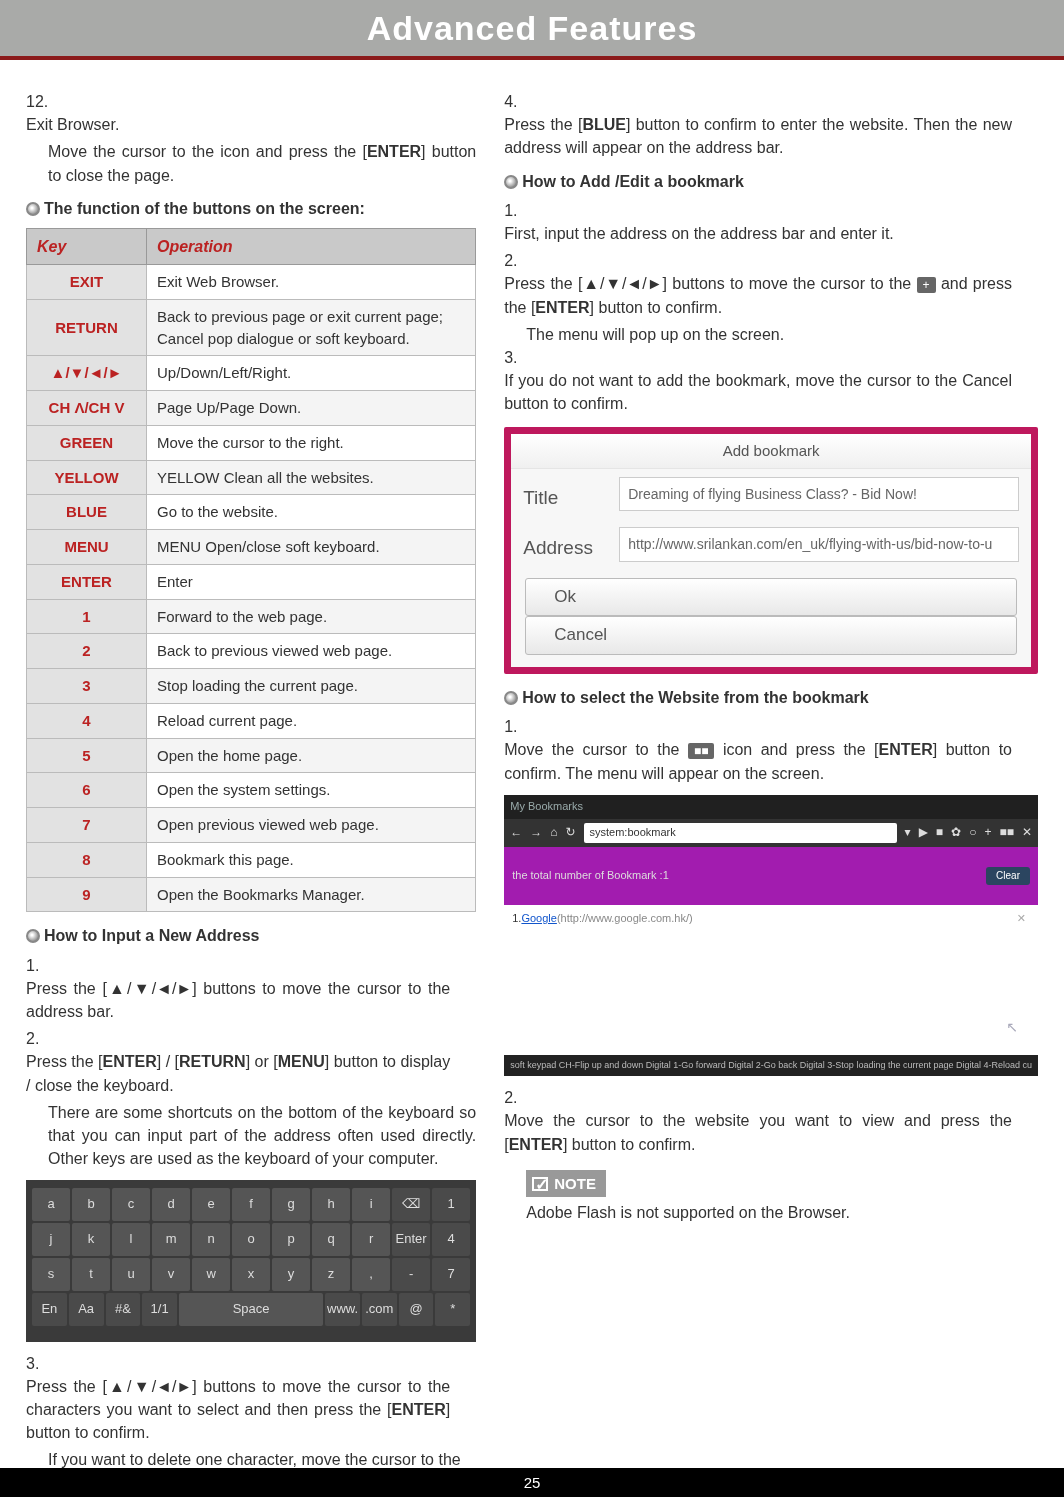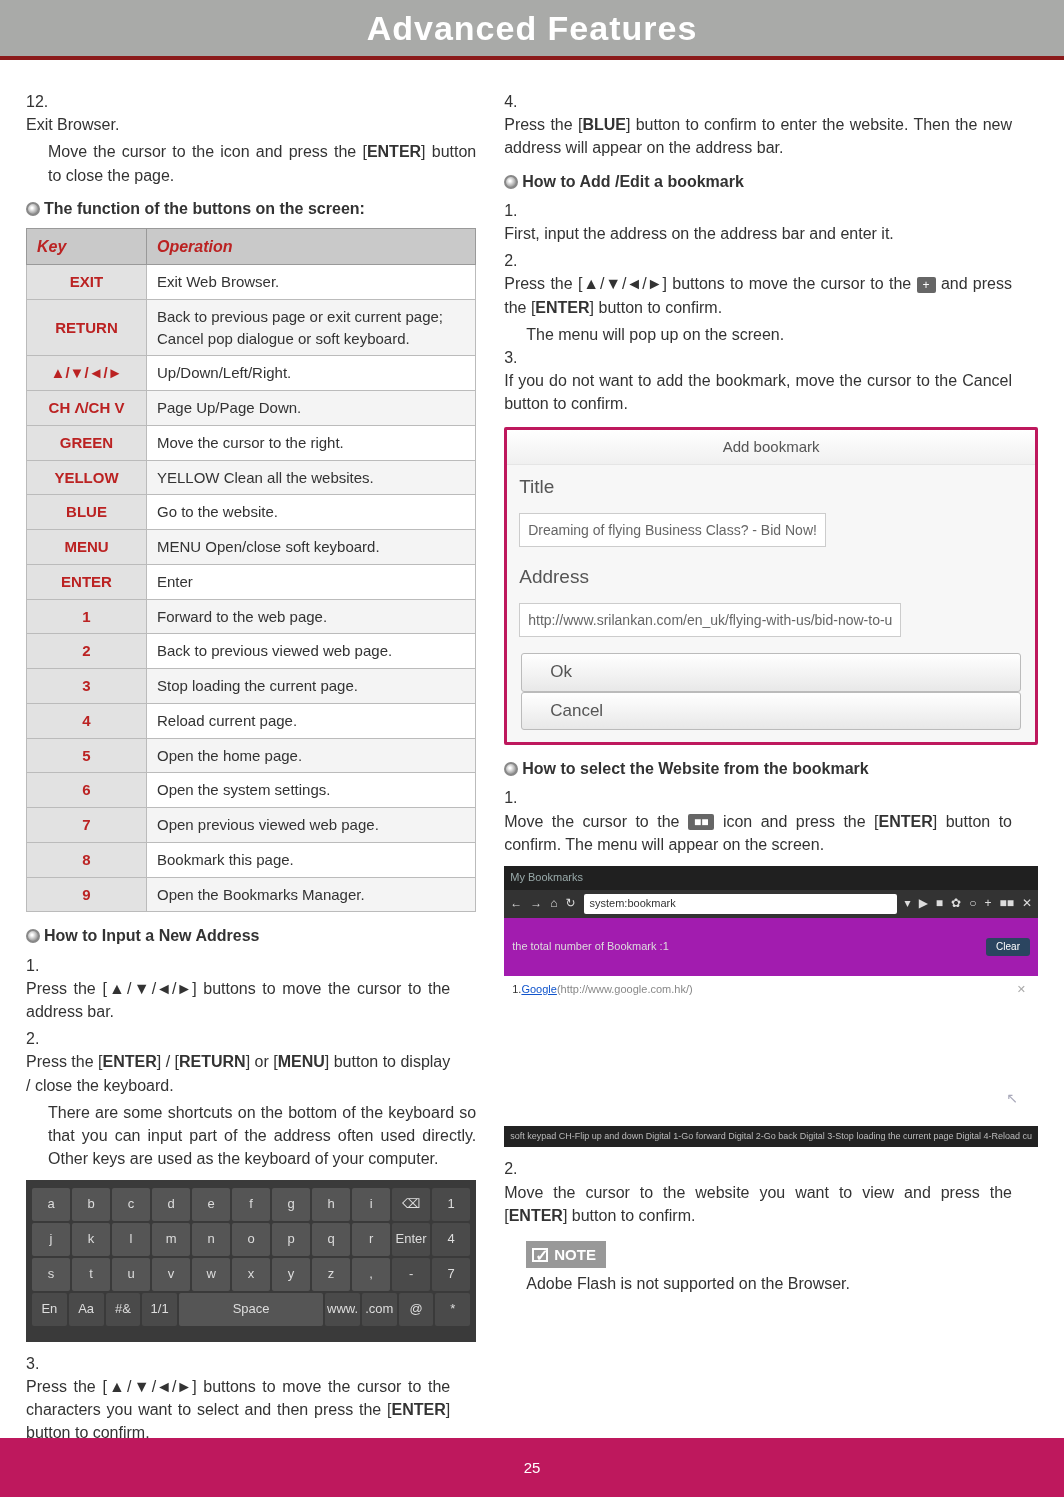--- a/index.html
+++ b/index.html
@@ -104,40 +104,39 @@
     display: inline-block;
     background: #666;
     color: #fff;
     font-size: 12px;
     padding: 1px 6px;
     border-radius: 2px;
     vertical-align: middle;
     line-height: 14px;
   }
   .add-bookmark {
-    border: 3px solid #be185d;
+    border: 7px solid #be185d;
     border-radius: 2px;
     background: #f7f7f7;
     margin: 12px 0;
     padding-bottom: 10px;
     font-size: 15px;
   }
   .ab-title {
     text-align: center;
     padding: 6px 0;
     color: #555;
     border-bottom: 1px solid #e5e5e5;
     background: linear-gradient(#fff,#f0f0f0);
   }
   .ab-row {
     display: flex;
-    align-items: flex-start;
+    align-items: flex-end;
     padding: 8px 12px;
     gap: 12px;
-    flex-direction: column;
   }
   .ab-label { width: 84px; color: #555; font-size: 19px; }
   .ab-field {
     flex: 1;
     background: #fff;
     border: 1px solid #ccc;
     padding: 6px 8px;
     color: #666;
     font-size: 14px;
     white-space: nowrap;
@@ -238,24 +237,24 @@
     position: absolute;
     top: -6px; left: 1px;
     font-size: 16px;
     color: #fff;
   }
   .footer {
     position: absolute;
     bottom: 0;
     left: 0;
     width: 100%;
-    background: #be185d;
+    background: #000000;
     color: #fff;
     text-align: center;
-    padding: 21px 0;
+    padding: 6px 0;
     font-size: 15px;
   }
 </style>
 </head>
 <body>
 
 <div class="header-bar">
   <div class="header-title">Advanced Features</div>
 </div>
 

